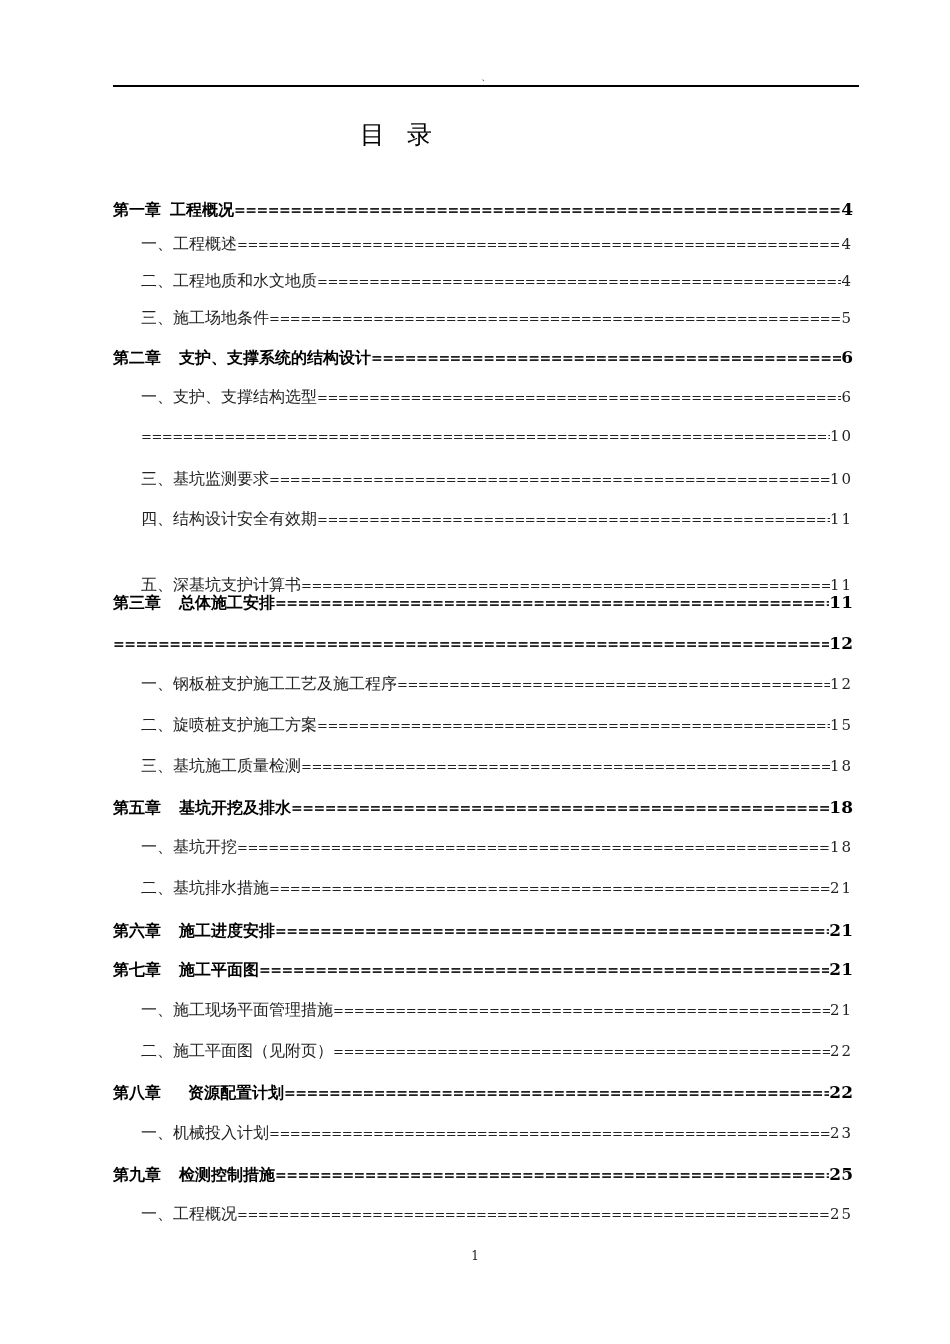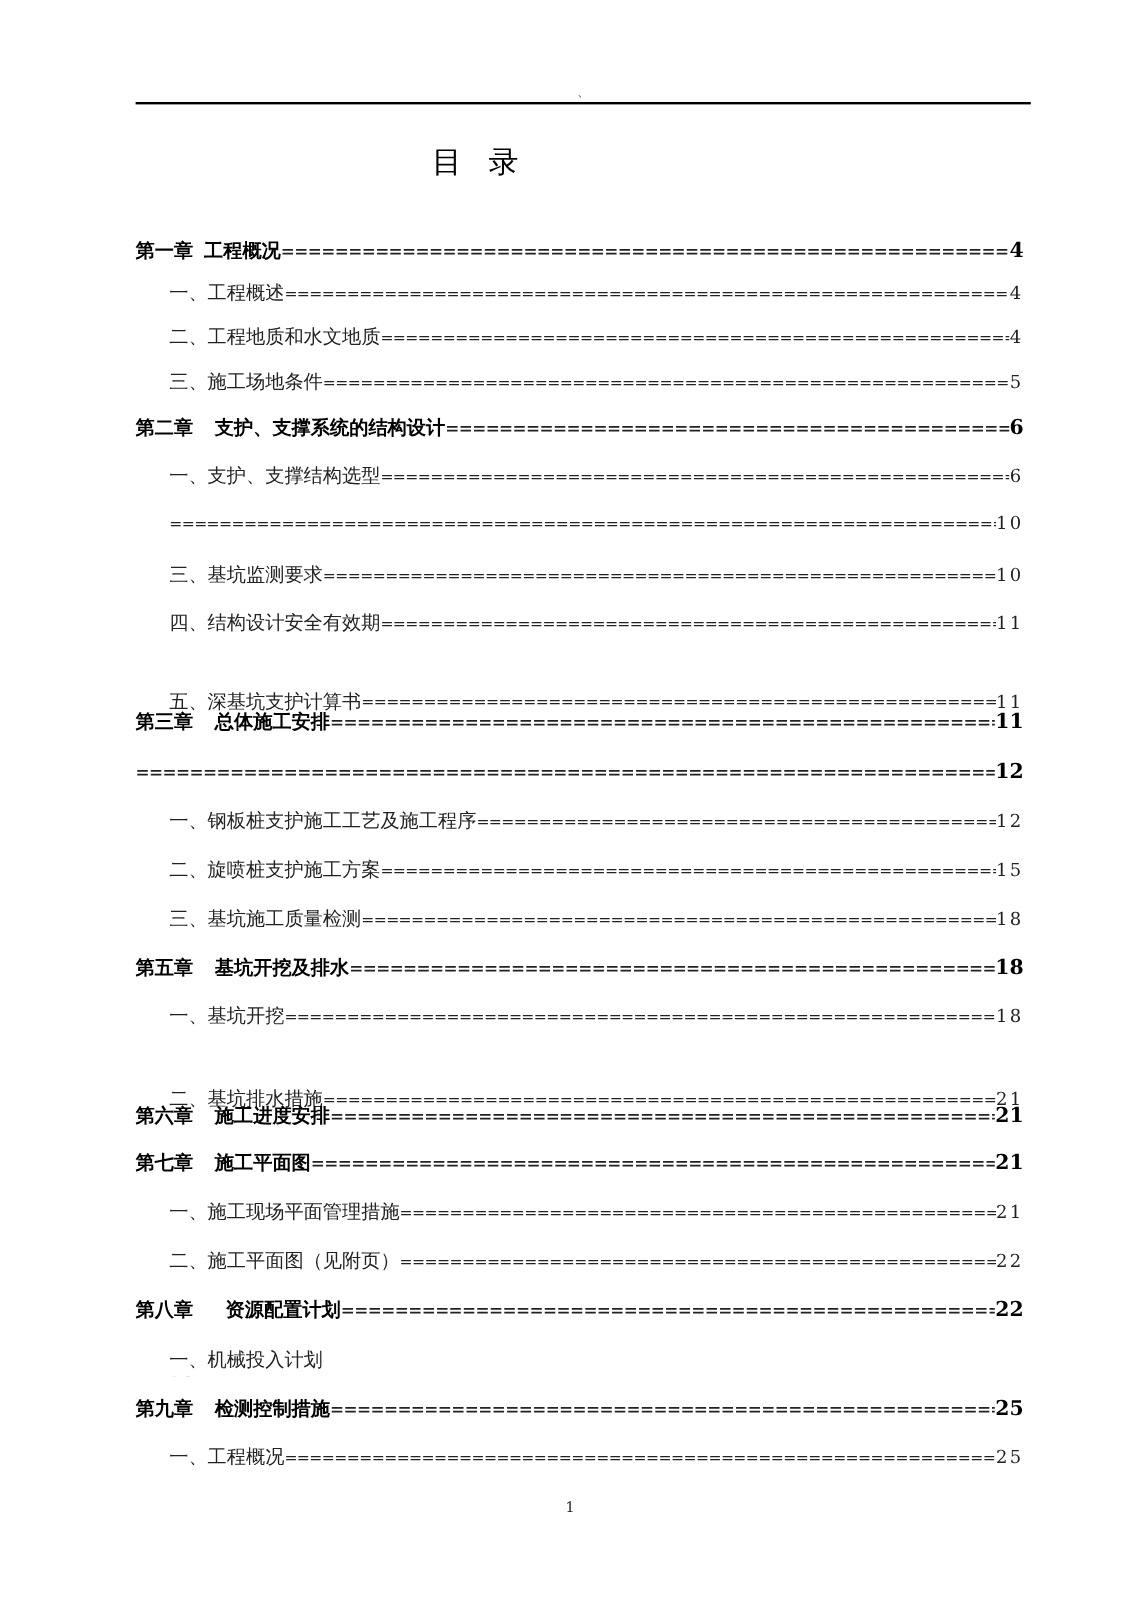--- a/index.html
+++ b/index.html
@@ -115,21 +115,21 @@
       <div class="row chapter" style="top: 797px;">
         <span class="label"><span class="ch-num">第五章</span><span style="display: inline-block; width: 18px;"></span><span>基坑开挖及排水</span></span>
         <span class="leader">========================================================================================================================</span>
         <span class="page">18</span>
       </div>
       <div class="row section" style="top: 837px;">
         <span class="label"><span class="ch-num">一、</span><span style="display: inline-block; width: 0px;"></span><span>基坑开挖</span></span>
         <span class="leader">========================================================================================================================</span>
         <span class="page">18</span>
       </div>
-      <div class="row section" style="top: 906px;">
+      <div class="row section" style="top: 878px;">
         <span class="label"><span class="ch-num">二、</span><span style="display: inline-block; width: 0px;"></span><span>基坑排水措施</span></span>
         <span class="leader">========================================================================================================================</span>
         <span class="page">21</span>
       </div>
       <div class="row chapter" style="top: 920px;">
         <span class="label"><span class="ch-num">第六章</span><span style="display: inline-block; width: 18px;"></span><span>施工进度安排</span></span>
         <span class="leader">========================================================================================================================</span>
         <span class="page">21</span>
       </div>
       <div class="row chapter" style="top: 959px;">
@@ -145,21 +145,21 @@
       <div class="row section" style="top: 1041px;">
         <span class="label"><span class="ch-num">二、</span><span style="display: inline-block; width: 0px;"></span><span>施工平面图（见附页）</span></span>
         <span class="leader">========================================================================================================================</span>
         <span class="page">22</span>
       </div>
       <div class="row chapter" style="top: 1082px;">
         <span class="label"><span class="ch-num">第八章</span><span style="display: inline-block; width: 27px;"></span><span>资源配置计划</span></span>
         <span class="leader">========================================================================================================================</span>
         <span class="page">22</span>
       </div>
-      <div class="row section" style="top: 1123px; flex-direction: column;">
+      <div class="row section" style="top: 1123px;">
         <span class="label"><span class="ch-num">一、</span><span style="display: inline-block; width: 0px;"></span><span>机械投入计划</span></span>
         <span class="leader">========================================================================================================================</span>
         <span class="page">23</span>
       </div>
       <div class="row chapter" style="top: 1164px;">
         <span class="label"><span class="ch-num">第九章</span><span style="display: inline-block; width: 18px;"></span><span>检测控制措施</span></span>
         <span class="leader">========================================================================================================================</span>
         <span class="page">25</span>
       </div>
       <div class="row section" style="top: 1204px;">

